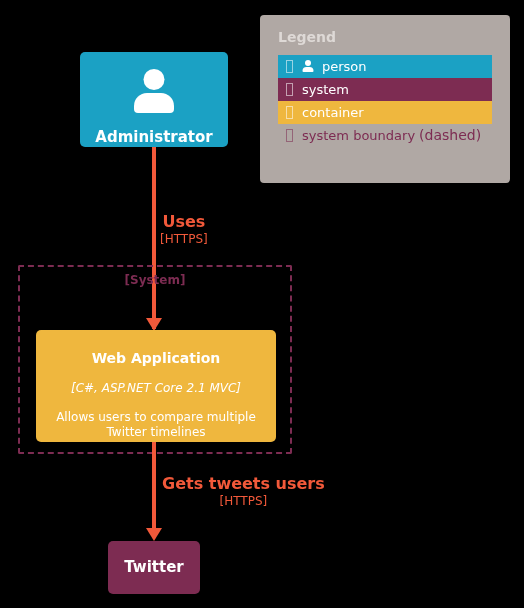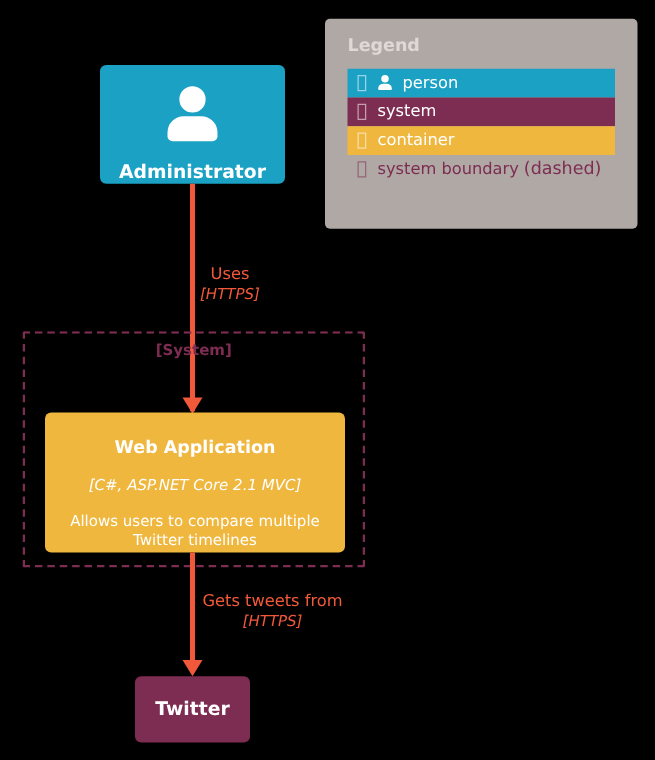--- a/index.html
+++ b/index.html
@@ -164,27 +164,26 @@
     border-right: 8px solid transparent;
     border-top: 13px solid #f2593a;
   }
   .rel-label {
     position: absolute;
     text-align: center;
     color: #f2593a;
     white-space: nowrap;
   }
   .rel-label .rl-desc {
-    font-size: 13px;
-    font-weight: normal;
+    font-size: 16px;
+    font-weight: bold;
     line-height: 1.25;
   }
   .rel-label .rl-tech {
     font-size: 12px;
-    font-style: italic;
     line-height: 1.25;
   }
 
   #rel1-line { left: 152px; top: 147px; height: 182px; }
   #rel1-head { left: 146px; top: 318px; }
   #rel1-label { left: 160px; top: 212px; }
 
   #rel2-line { left: 152px; top: 442px; height: 90px; }
   #rel2-head { left: 146px; top: 528px; }
   #rel2-label { left: 162px; top: 474px; }
@@ -292,21 +291,21 @@
 
   <div class="node" id="container-web-application">
     <div class="node-title">Web Application</div>
     <div class="node-tech">[C#, ASP.NET Core 2.1 MVC]</div>
     <div class="node-desc">Allows users to compare multiple Twitter timelines</div>
   </div>
 
   <div class="rel-line" id="rel2-line"></div>
   <div class="rel-head" id="rel2-head"></div>
   <div class="rel-label" id="rel2-label">
-    <div class="rl-desc">Gets tweets from</div>
+    <div class="rl-desc">Gets tweets users</div>
     <div class="rl-tech">[HTTPS]</div>
   </div>
 
   <div class="node" id="system-twitter">
     <div class="node-title">Twitter</div>
   </div>
 
   <div id="legend">
     <div class="legend-title">Legend</div>
 

